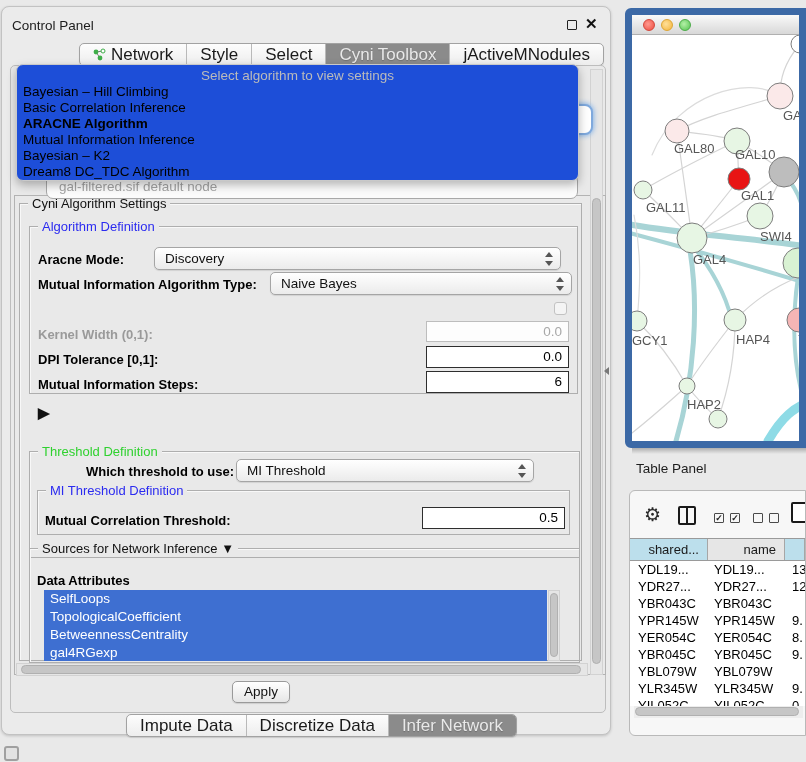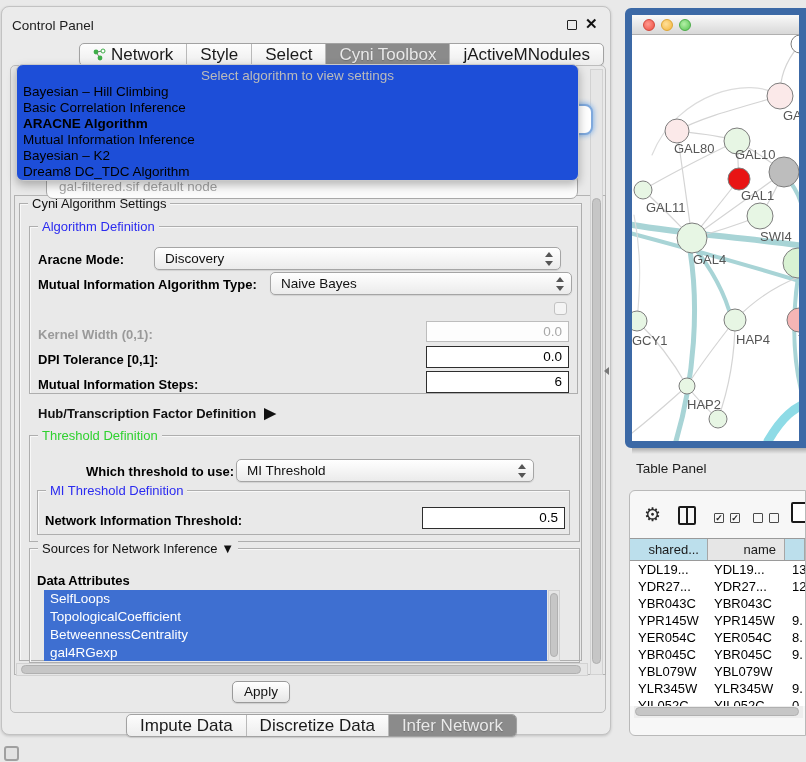--- a/index.html
+++ b/index.html
@@ -183,36 +183,35 @@
     </div>
     <div class="checkbox" style="left:552px; top:295px;"></div>
     <div class="lab dis" style="left:36px; top:320px;">Kernel Width (0,1):</div>
     <div class="field dis" style="left:424px; top:314px; width:143px; height:21px;">0.0</div>
     <div class="lab" style="left:36px; top:345px;">DPI Tolerance [0,1]:</div>
     <div class="field en" style="left:424px; top:339px; width:143px; height:22px;">0.0</div>
     <div class="lab" style="left:36px; top:370px;">Mutual Information Steps:</div>
     <div class="field en" style="left:424px; top:364px; width:143px; height:22px;">6</div>
 
     <div class="hubrow">
-      <span>Hub/Transcription Factor Definition</span>
       <span class="arrow-r">▶</span>
     </div>
 
-    <div class="grp" style="left:27px; top:428px; width:551px; height:107px;text-decoration:underline;">
+    <div class="grp" style="left:27px; top:444px; width:551px; height:107px;text-decoration:underline;">
       <span class="grp-label green">Threshold Definition</span>
     </div>
     <div class="lab" style="left:84px; top:457px;">Which threshold to use:</div>
     <div class="combo" style="left:234px; top:452px; width:298px; height:23px;">
       <span>MI Threshold</span>
       <span class="spin"></span>
     </div>
     <div class="grp" style="left:35px; top:483px; width:533px; height:45px;">
       <span class="grp-label blue">MI Threshold Definition</span>
     </div>
-    <div class="lab" style="left:43px; top:506px;">Network Information Threshold:</div>
+    <div class="lab" style="left:43px; top:506px;">Mutual Correlation Threshold:</div>
     <div class="field en" style="left:420px; top:500px; width:143px; height:22px;">0.5</div>
 
     <div class="grp" style="left:27px; top:541px; width:551px; height:115px;">
       <span class="grp-label">
         <span>Sources for Network Inference</span>
         <span>▼</span>
       </span>
     </div>
     <div class="lab" style="left:35px; top:566px;">Data Attributes</div>
     <div class="attr-list" id="attr-list">

